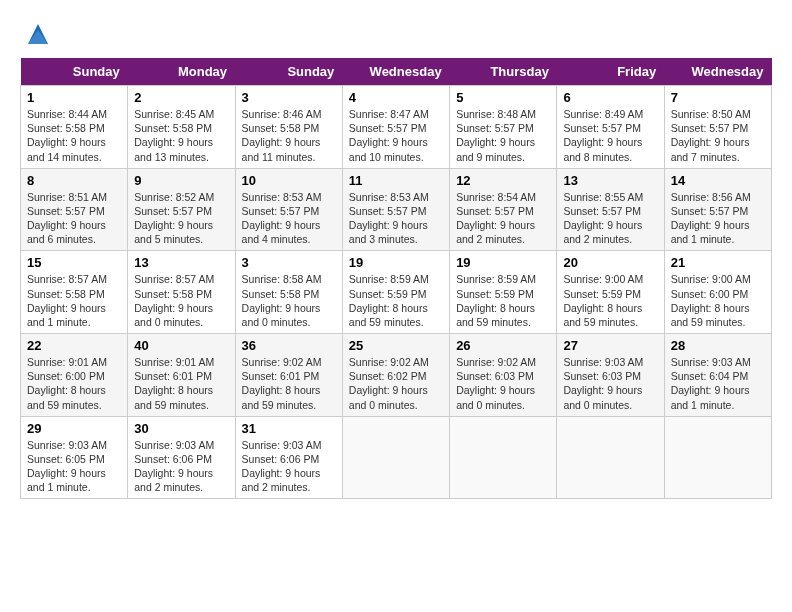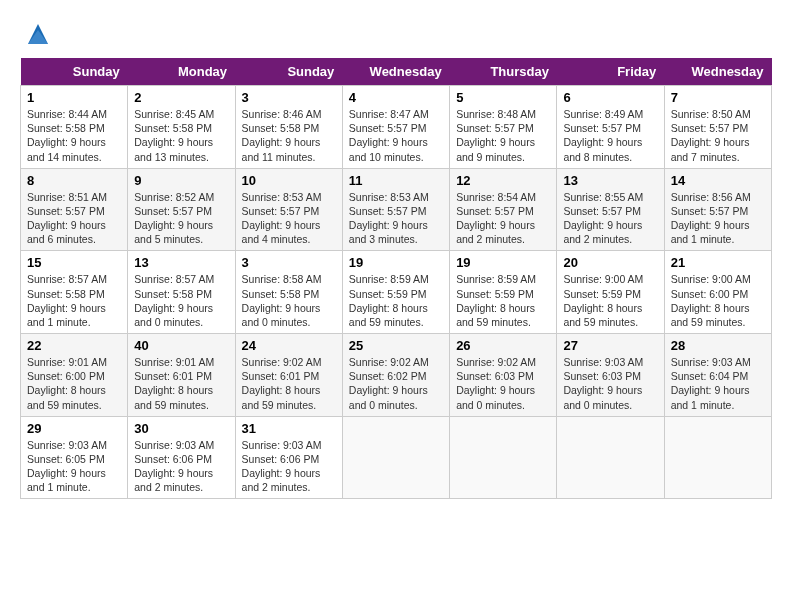--- a/index.html
+++ b/index.html
@@ -211,21 +211,21 @@
       <tr>
         <td>
           <span class="day-num">22</span>
           <div class="cell-text">Sunrise: 9:01 AM<br>Sunset: 6:00 PM<br>Daylight: 8 hours<br>and 59 minutes.</div>
         </td>
         <td>
           <span class="day-num">40</span>
           <div class="cell-text">Sunrise: 9:01 AM<br>Sunset: 6:01 PM<br>Daylight: 8 hours<br>and 59 minutes.</div>
         </td>
         <td>
-          <span class="day-num">24</span>
+          <span class="day-num">36</span>
           <div class="cell-text">Sunrise: 9:02 AM<br>Sunset: 6:01 PM<br>Daylight: 8 hours<br>and 59 minutes.</div>
         </td>
         <td>
           <span class="day-num">25</span>
           <div class="cell-text">Sunrise: 9:02 AM<br>Sunset: 6:02 PM<br>Daylight: 9 hours<br>and 0 minutes.</div>
         </td>
         <td>
           <span class="day-num">26</span>
           <div class="cell-text">Sunrise: 9:02 AM<br>Sunset: 6:03 PM<br>Daylight: 9 hours<br>and 0 minutes.</div>
         </td>

